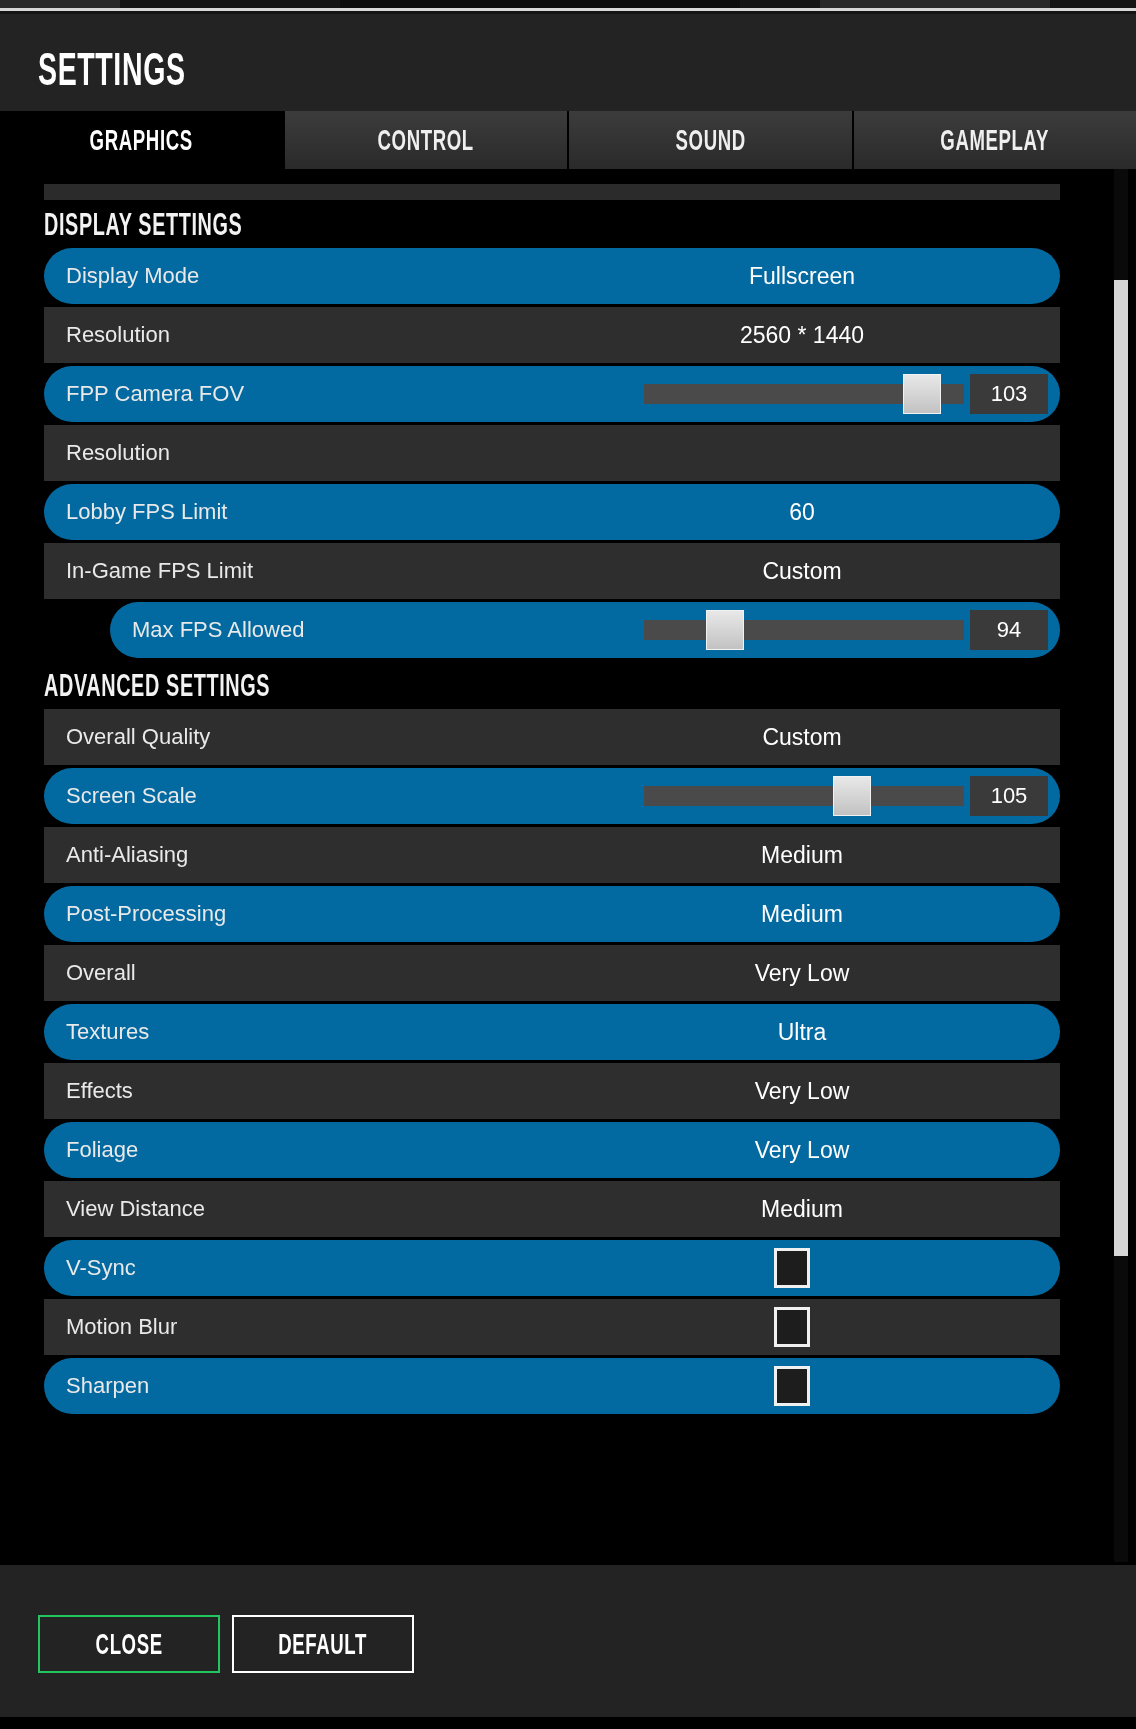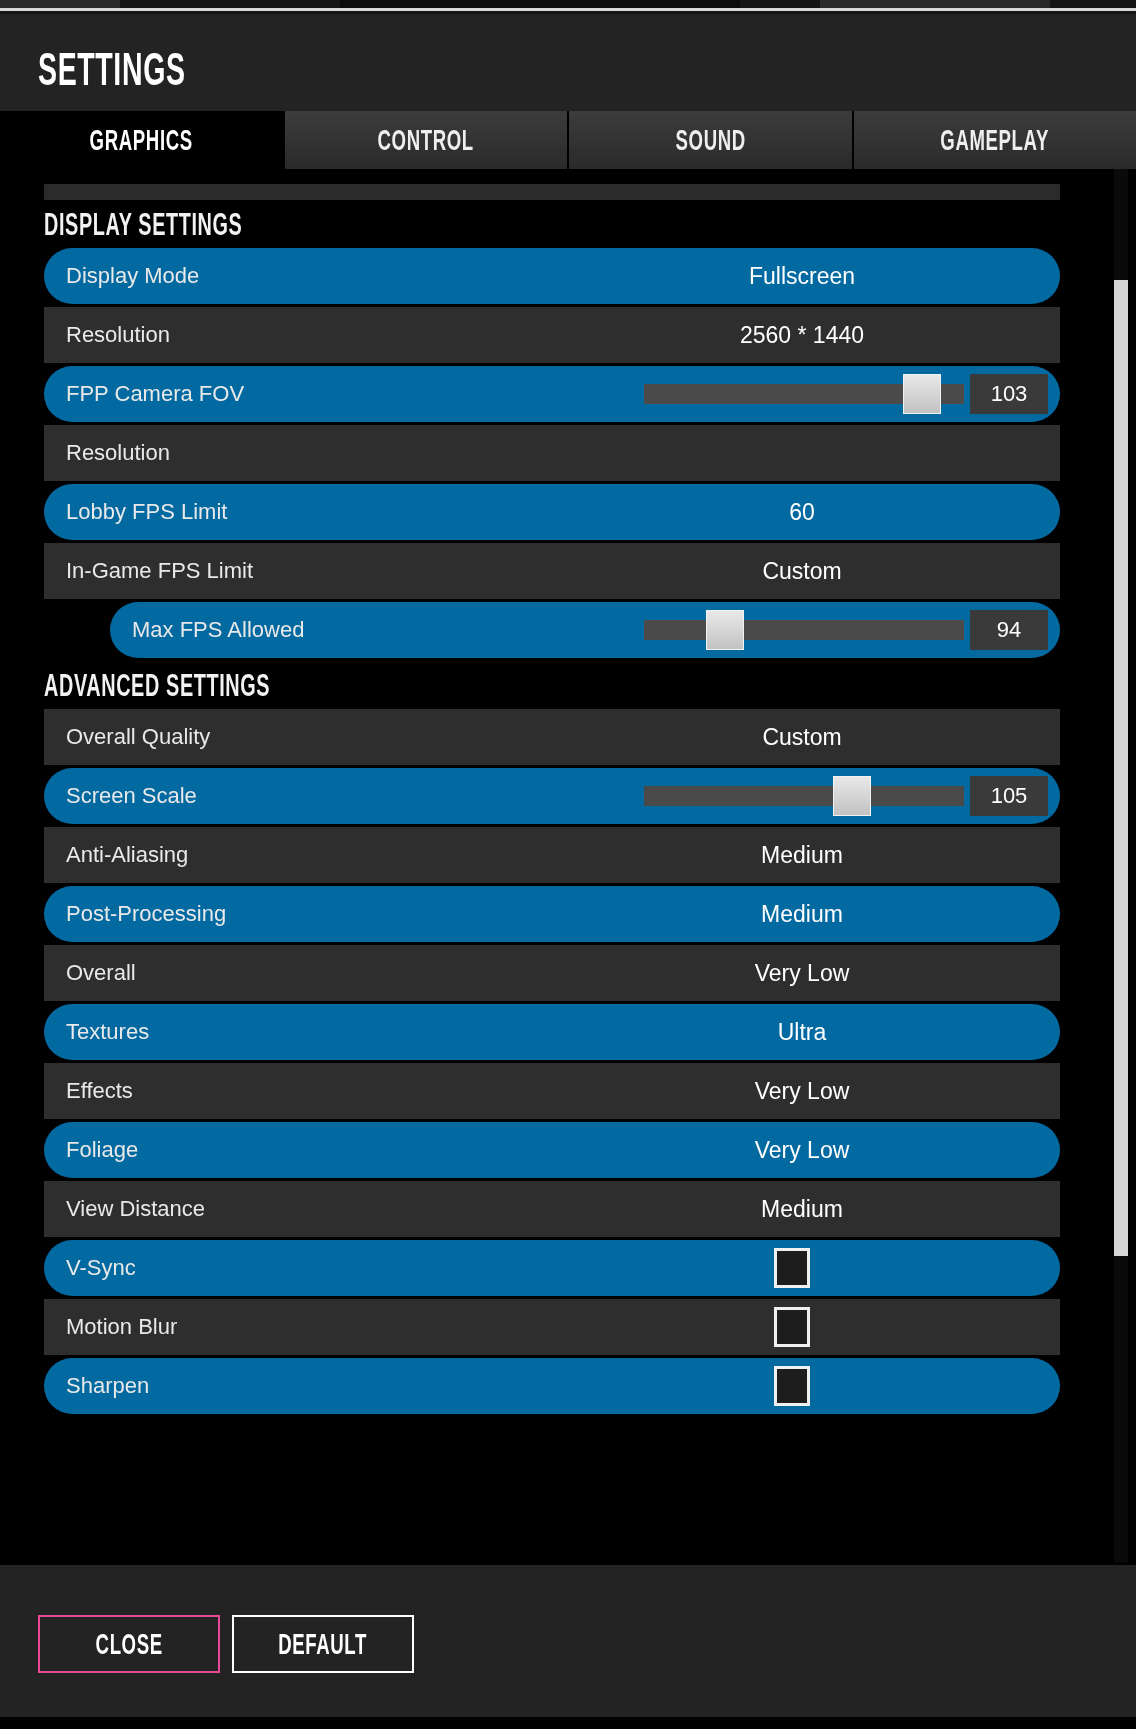--- a/index.html
+++ b/index.html
@@ -164,21 +164,21 @@
     position:absolute; top:53px; height:58px;
     display:flex; align-items:center; justify-content:center;
     cursor:pointer;
     background:transparent;
   }
   .btn-label {
     font-size:30px; line-height:30px; font-weight:bold;
     transform:scaleX(0.62); transform-origin:center;
     white-space:nowrap; letter-spacing:1px;
   }
-  .btn-close   { left:38px;  width:182px; border:2px solid #ec4899; }
+  .btn-close   { left:38px;  width:182px; border:2px solid #22c55e; }
   .btn-default { left:232px; width:182px; border:2px solid #ffffff; }
   .btn-apply   { left:800px; width:182px; border:2px solid #6a6a6a; }
   .btn-close .btn-label, .btn-default .btn-label { color:#ffffff; }
   .btn-apply .btn-label { color:#7d7d7d; }
 
   .bottom-bar { position:absolute; left:0; bottom:0; width:1136px; height:12px; background:#000; }
 </style>
 </head>
 <body>
 

